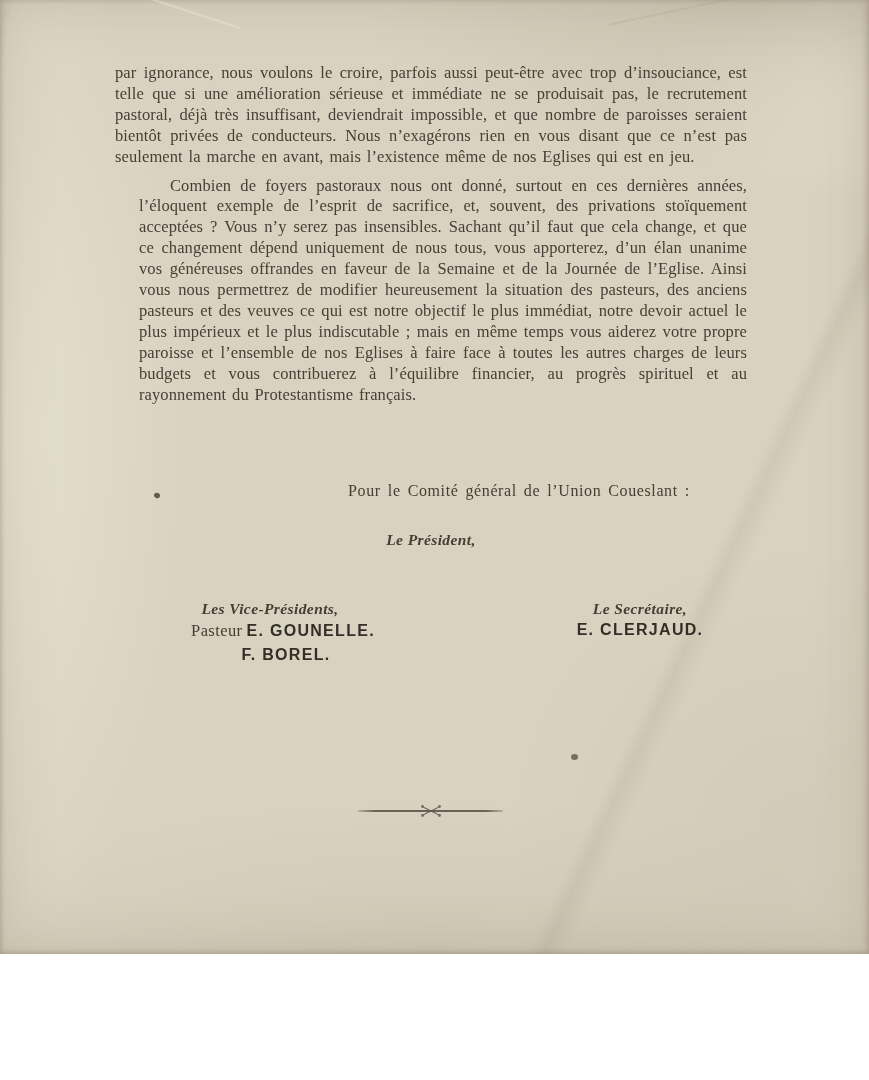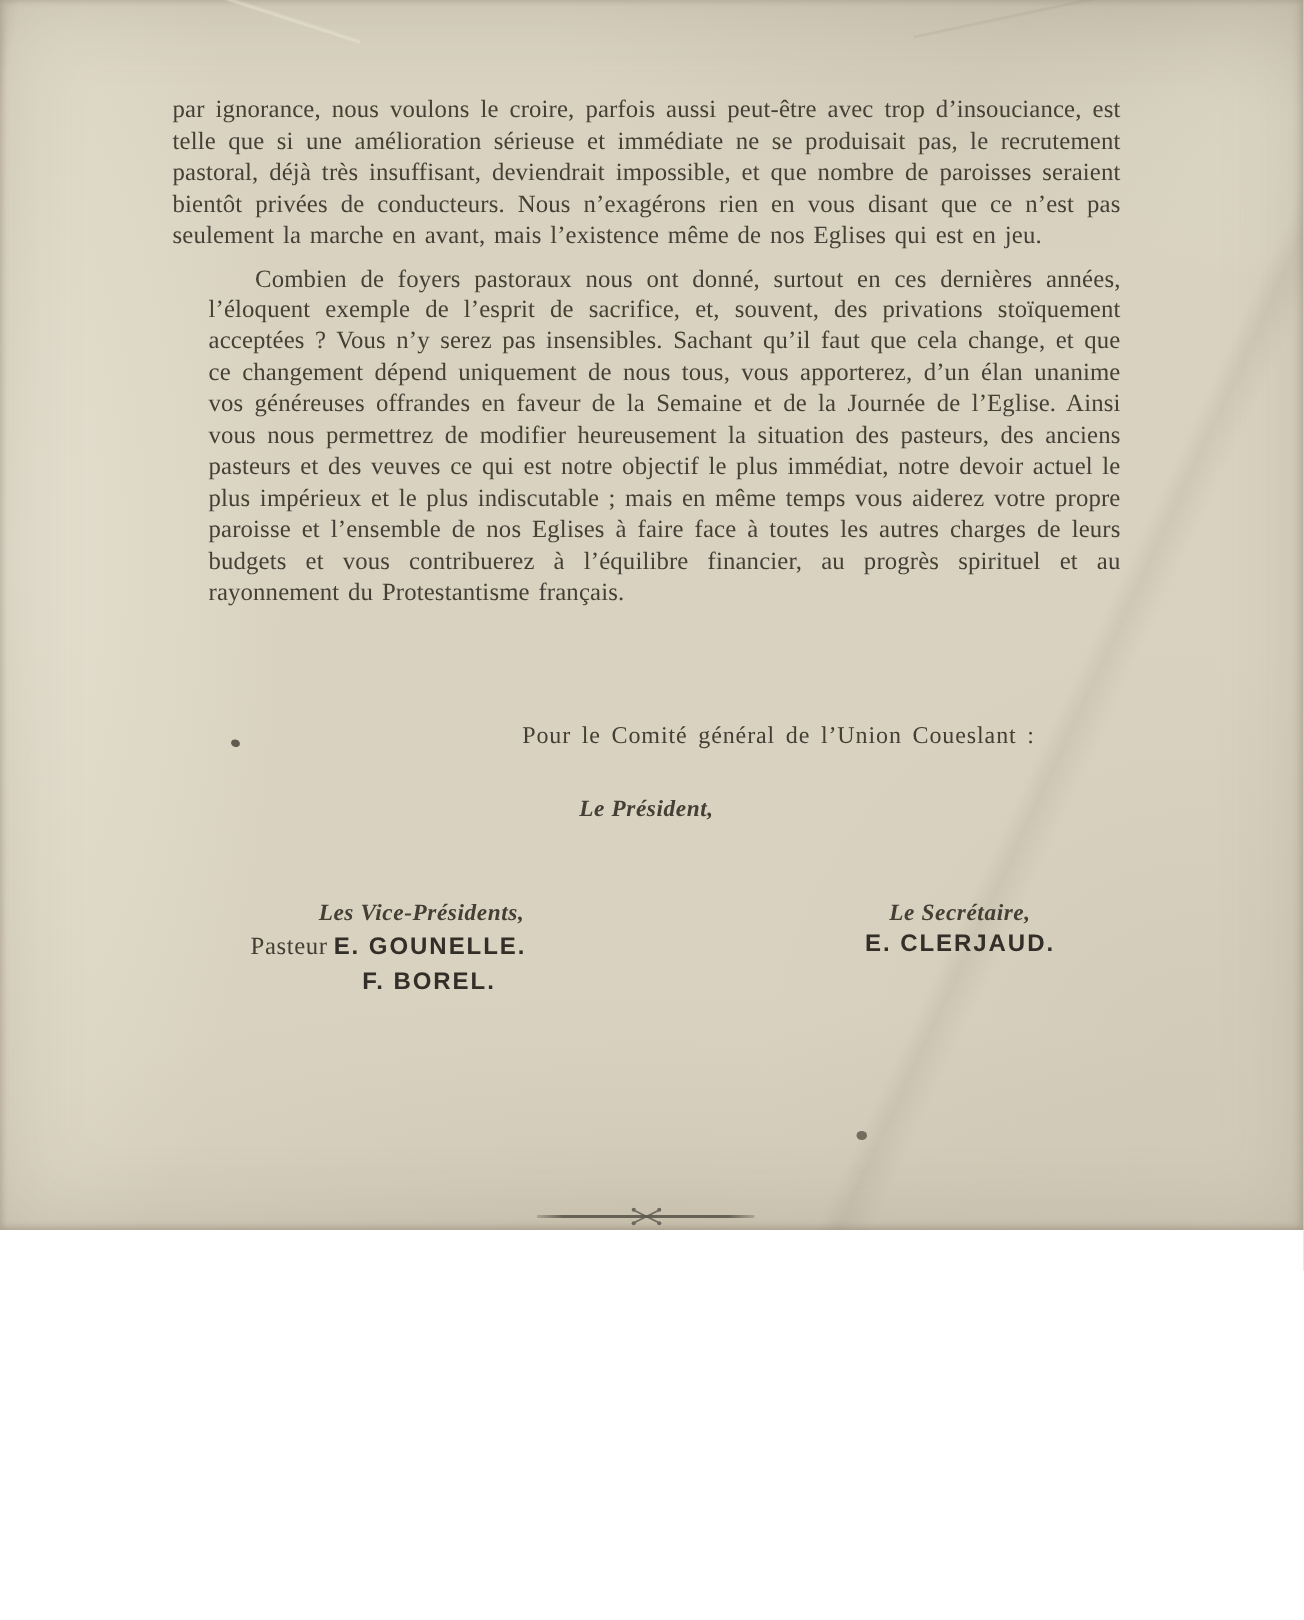--- a/index.html
+++ b/index.html
@@ -5,21 +5,21 @@
   html, body { margin: 0; padding: 0; }
   body {
     width: 869px; height: 1080px;
     font-family: "Liberation Serif", "DejaVu Serif", serif;
     overflow: hidden;
   }
 
   
   .paper {
     position: relative;
-    width: 869px; height: 820px;
+    width: 869px; height: 954px;
     background-color: #d9d2c0;
     background-image:
       radial-gradient(ellipse 620px 260px at 88% 0%, rgba(150,140,120,0.20), transparent 65%),
       radial-gradient(ellipse 300px 160px at 99% 9%, rgba(235,230,216,0.55), transparent 70%),
       linear-gradient(115deg, transparent 74%, rgba(120,110,92,0.10) 75.2%, transparent 77%),
       linear-gradient(100deg, rgba(140,130,110,0.10) 0.6%, transparent 1.4%),
       radial-gradient(ellipse 260px 700px at 0% 45%, rgba(244,240,228,0.45), transparent 75%),
       radial-gradient(ellipse 700px 220px at 50% 101%, rgba(150,140,118,0.14), transparent 75%),
       radial-gradient(ellipse 420px 420px at 92% 88%, rgba(148,138,116,0.10), transparent 70%);
     box-shadow:
@@ -58,22 +58,22 @@
   
   .sig { position: absolute; white-space: nowrap; color: #443e35; }
   .centerx { transform: translateX(-50%); }
   .committee-line {
     top: 482px; left: 519px;
     font-size: 16px; letter-spacing: 0.6px; word-spacing: 2.5px;
   }
   .role-title { font-style: italic; font-size: 15.5px; letter-spacing: 0.4px; font-weight: bold; }
   .pres-title { top: 531px; left: 431px; }
   .pres-name  { top: 551px; left: 427px; }
-  .vp-title   { top: 600px; left: 281px; }
-  .vp-name-1  { top: 621px; left: 259px; }
+  .vp-title   { top: 600px; left: 270px; }
+  .vp-name-1  { top: 621px; left: 283px; }
   .vp-name-2  { top: 646px; left: 286px; }
   .sec-title  { top: 600px; left: 640px; }
   .sec-name   { top: 621px; left: 640px; }
   .sig .prefix { font-size: 16.5px; letter-spacing: 0.4px; }
   .sig .bold-name {
     font-family: "Liberation Sans", "DejaVu Sans", sans-serif;
     font-weight: bold; font-size: 16px; letter-spacing: 1.3px;
     color: #332e28;
   }
 

